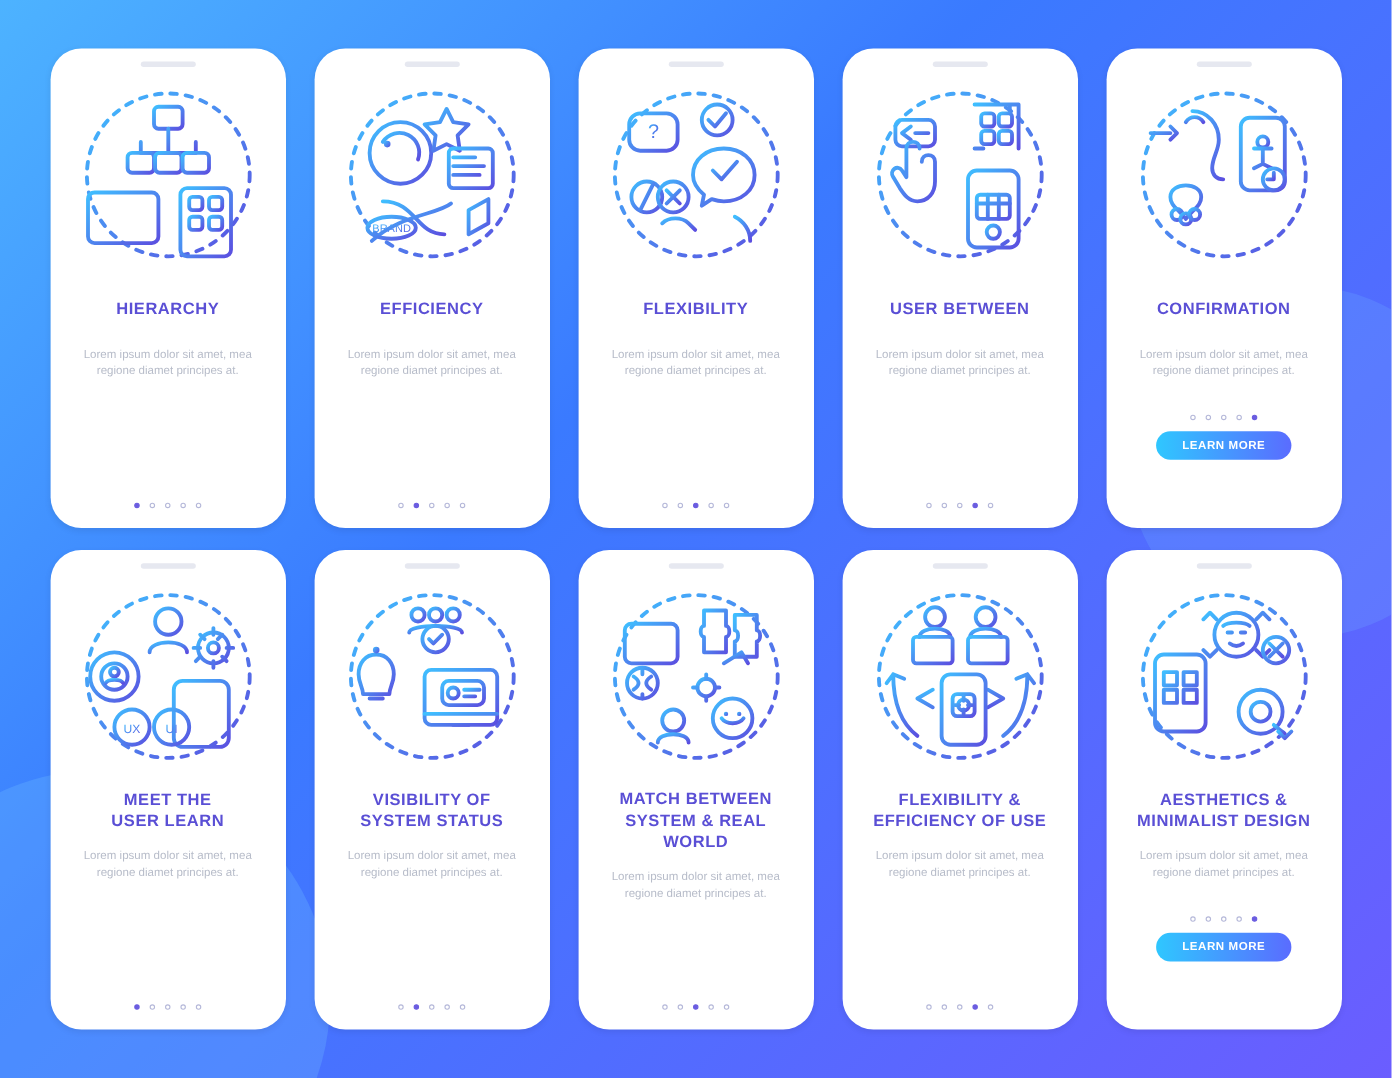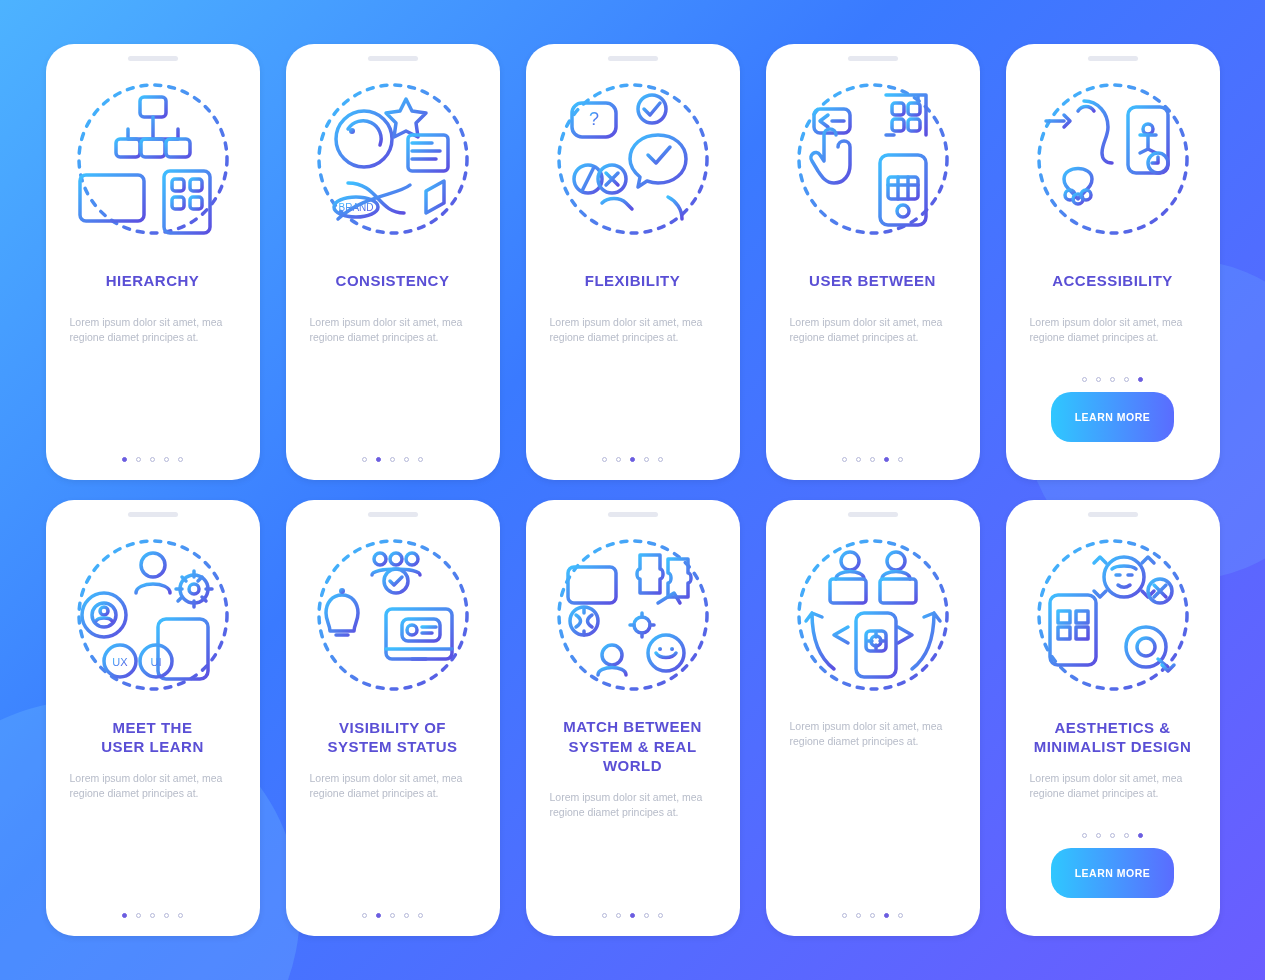--- a/index.html
+++ b/index.html
@@ -72,41 +72,42 @@
     line-height:1.3;
     min-height:40px;
     display:flex;
     align-items:center;
     justify-content:center;
     white-space:pre-line;
   }
   .desc {
     color:#b7bcc9;
     font-size:10.5px;
+    text-align:center;
     line-height:1.45;
     margin:14px 14px 0;
   }
   .dots {
     display:flex;
     gap:9px;
     justify-content:center;
     margin-top:auto;
     padding-top:14px;
   }
   .dot {
     width:5px; height:5px;
     border-radius:50%;
     border:1px solid #b5b8d9;
     background:transparent;
   }
   .dot.active { background:#6b5de0; border-color:#6b5de0; }
   .cta {
     display:block;
     margin:10px auto 0;
-    padding:19px 24px;
+    padding:7px 24px;
     border:none;
     border-radius:20px;
     background:linear-gradient(90deg,#2fc7ff,#5a6cff);
     color:#fff;
     font-size:10.5px;
     font-weight:600;
     letter-spacing:.5px;
     cursor:pointer;
   }
 </style>
@@ -299,21 +300,21 @@
 
   </div>
 
   <div class="phone">
     <div class="notch"></div>
     <div class="illus">
       <svg viewBox="0 0 170 160">
           <use class="icon-use" href="#ic-consistency"></use>
         </svg>
     </div>
-    <div class="title">CONSISTENCY</div>
+    <div class="title">EFFICIENCY</div>
     <div class="desc">Lorem ipsum dolor sit amet, mea regione diamet principes at.</div>
     <div class="dots">
         <span class="dot"></span>
         <span class="dot active"></span>
         <span class="dot"></span>
         <span class="dot"></span>
         <span class="dot"></span>
       </div>
 
   </div>
@@ -356,21 +357,21 @@
 
   </div>
 
   <div class="phone">
     <div class="notch"></div>
     <div class="illus">
       <svg viewBox="0 0 170 160">
           <use class="icon-use" href="#ic-accessibility"></use>
         </svg>
     </div>
-    <div class="title">ACCESSIBILITY</div>
+    <div class="title">CONFIRMATION</div>
     <div class="desc">Lorem ipsum dolor sit amet, mea regione diamet principes at.</div>
     <div class="dots" style="margin-top: 18px;">
         <span class="dot"></span>
         <span class="dot"></span>
         <span class="dot"></span>
         <span class="dot"></span>
         <span class="dot active"></span>
       </div>
     <button class="cta">LEARN MORE</button>
   </div>
@@ -435,20 +436,22 @@
 
   </div>
 
   <div class="phone">
     <div class="notch"></div>
     <div class="illus">
       <svg viewBox="0 0 170 160">
           <use class="icon-use" href="#ic-flexibility"></use>
         </svg>
     </div>
+    <div class="title">FLEXIBILITY &amp;
+EFFICIENCY OF USE</div>
     <div class="desc">Lorem ipsum dolor sit amet, mea regione diamet principes at.</div>
     <div class="dots">
         <span class="dot"></span>
         <span class="dot"></span>
         <span class="dot"></span>
         <span class="dot active"></span>
         <span class="dot"></span>
       </div>
 
   </div>

